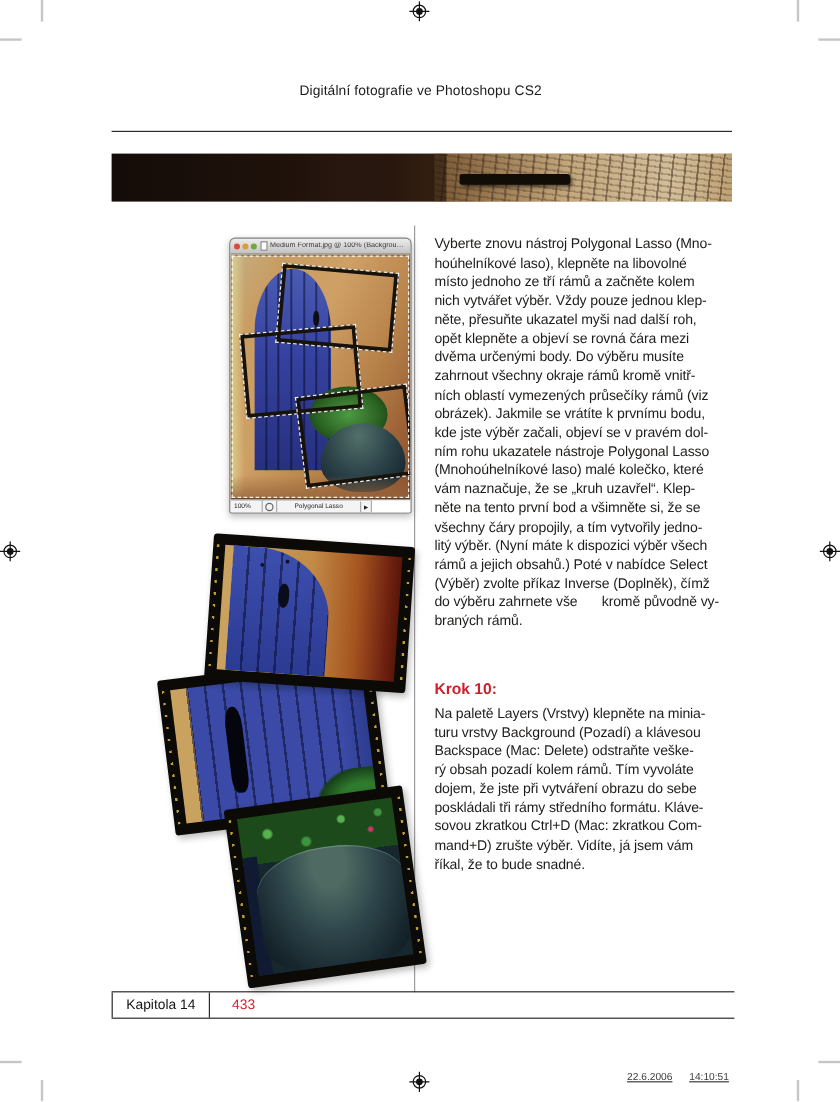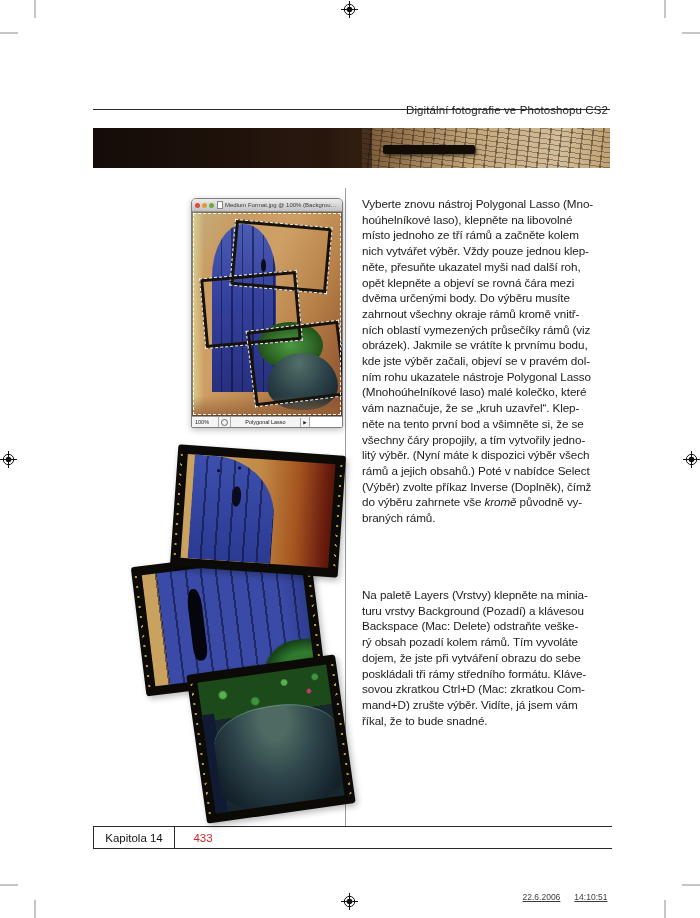--- a/index.html
+++ b/index.html
@@ -6,21 +6,21 @@
   .page{position:relative;width:700px;height:918px;background:#fff;overflow:hidden;
         font-family:"Liberation Sans","DejaVu Sans",sans-serif;color:#1e1c1a;}
 
   
   .crop{position:absolute;background:#c6c6c6;}
   .crop.v{width:2px;height:18px;}
   .crop.h{width:18px;height:2px;}
   .regmark{position:absolute;width:17px;height:17px;}
 
   
-  .header-title{position:absolute;left:93px;top:104px;width:515px;text-align:right;
+  .header-title{position:absolute;left:93px;top:70px;width:515px;text-align:center;
                 padding-right:14px;font-size:11.5px;color:#1c1c1c;letter-spacing:.1px;}
   .header-rule{position:absolute;left:93px;top:109px;width:517px;height:1px;background:#2b2b2b;}
 
   
   .banner{position:absolute;left:93px;top:128px;width:517px;height:40px;overflow:hidden;
           background:linear-gradient(to right,#140c08 0%,#1f120b 28%,#2e1a10 45%,#51331d 53%,#8a6a42 60%,#b99a6e 70%,#cdb492 84%,#bfa379 100%);}
   .banner-bricks{position:absolute;left:52%;top:0;width:48%;height:100%;opacity:.9;
           background:
             repeating-linear-gradient(96deg, rgba(60,38,20,0) 0 9px, rgba(58,38,20,.55) 9px 10.5px),
             repeating-linear-gradient(8deg, rgba(90,60,35,0) 0 4px, rgba(52,34,18,.45) 4px 5px),
@@ -120,21 +120,21 @@
           border-radius:48% 48% 40% 40% / 32% 32% 28% 28%;
           box-shadow:inset 0 1px 0 rgba(160,200,180,.35);}
   .f3-corner{position:absolute;left:0;top:25%;width:9%;height:75%;background:#101a33;}
 
   
   .step-heading{position:absolute;left:362px;width:250px;margin:0;font-size:13px;font-weight:bold;color:#c8232c;}
   .step-body{position:absolute;left:362px;width:252px;margin:0;font-size:11.7px;line-height:15.7px;
              letter-spacing:-.1px;white-space:pre-line;color:#1e1c1a;}
   .h9{top:190px;} .b9{top:196px;}
   .h10{top:566px;} .b10{top:587px;}
-  .it{font-style:italic;}
+  .it{margin-left:17px;}
 
   
   .footer{position:absolute;left:93px;top:826px;width:519px;height:21px;
           border-top:1px solid #2b2b2b;border-bottom:1px solid #2b2b2b;
           display:flex;align-items:stretch;font-size:11.5px;}
   .footer-section{flex:1;display:flex;align-items:center;justify-content:flex-end;
                   padding-right:12px;color:#d2222a;}
   .footer-div{width:1px;background:#2b2b2b;}
   .footer-chapter{width:80px;display:flex;align-items:center;justify-content:center;color:#141414;}
   .footer-page{width:56px;display:flex;align-items:center;justify-content:center;color:#d2222a;}
@@ -262,20 +262,21 @@
 (Mnohoúhelníkové laso) malé kolečko, které
 vám naznačuje, že se „kruh uzavřel“. Klep-
 něte na tento první bod a všimněte si, že se
 všechny čáry propojily, a tím vytvořily jedno-
 litý výběr. (Nyní máte k dispozici výběr všech
 rámů a jejich obsahů.) Poté v nabídce Select
 (Výběr) zvolte příkaz Inverse (Doplněk), čímž
 do výběru zahrnete vše </span><span class="it">kromě</span><span> původně vy-
 braných rámů.</span></p>
 
+  <h3 class="step-heading h10">Krok 10:</h3>
   <p class="step-body b10">Na paletě Layers (Vrstvy) klepněte na minia-
 turu vrstvy Background (Pozadí) a klávesou
 Backspace (Mac: Delete) odstraňte veške-
 rý obsah pozadí kolem rámů. Tím vyvoláte
 dojem, že jste při vytváření obrazu do sebe
 poskládali tři rámy středního formátu. Kláve-
 sovou zkratkou Ctrl+D (Mac: zkratkou Com-
 mand+D) zrušte výběr. Vidíte, já jsem vám
 říkal, že to bude snadné.</p>
 

